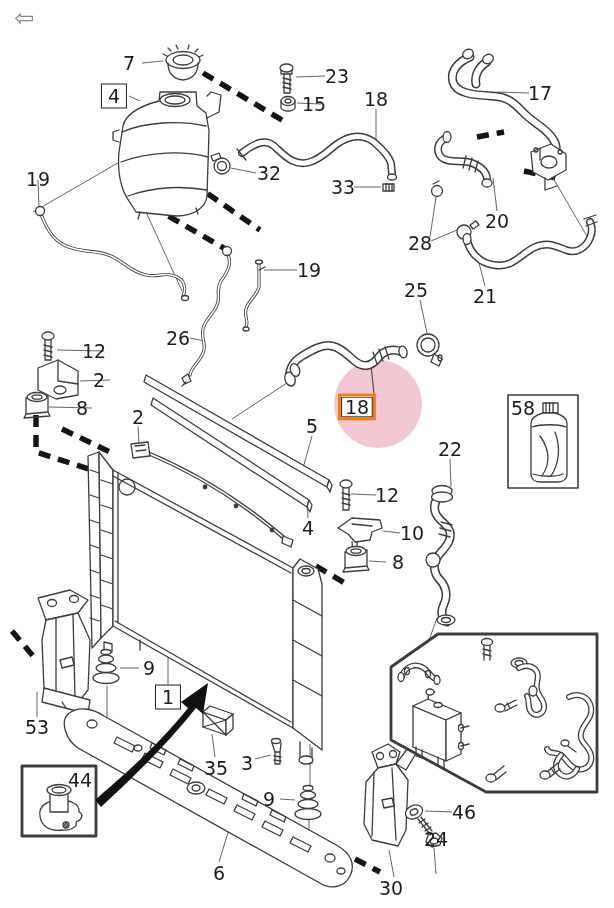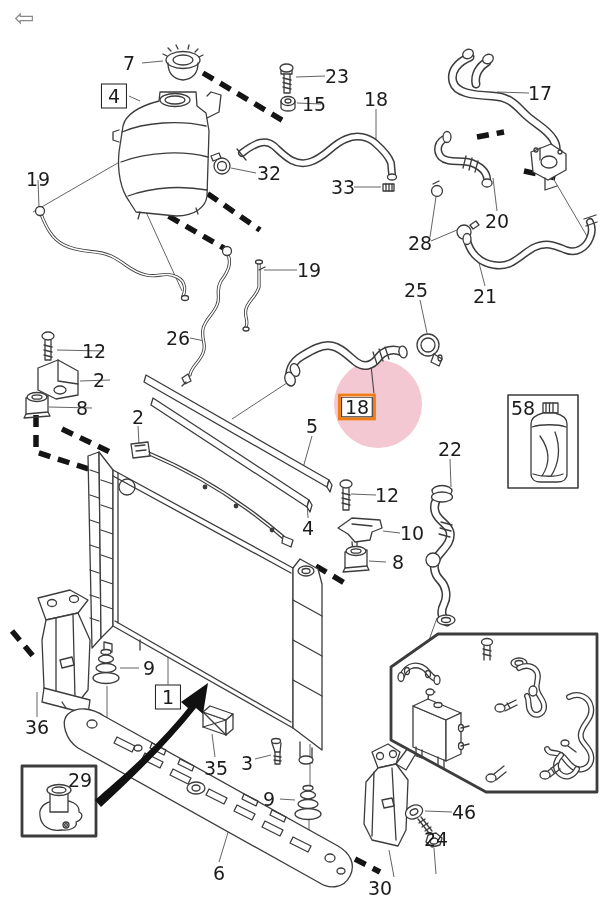--- a/index.html
+++ b/index.html
@@ -464,23 +464,23 @@
   <div class="co sel" style="left:357px;top:407px">18</div>
   <div class="co" style="left:312px;top:426px">5</div>
   <div class="co" style="left:450px;top:449px">22</div>
   <div class="co" style="left:523px;top:408px">58</div>
   <div class="co" style="left:387px;top:495px">12</div>
   <div class="co" style="left:308px;top:528px">4</div>
   <div class="co" style="left:412px;top:533px">10</div>
   <div class="co" style="left:398px;top:562px">8</div>
   <div class="co" style="left:149px;top:668px">9</div>
   <div class="co boxed" style="left:168px;top:697px">1</div>
-  <div class="co" style="left:37px;top:727px">36</div>
+  <div class="co" style="left:37px;top:727px">53</div>
   <div class="co" style="left:247px;top:763px">3</div>
   <div class="co" style="left:216px;top:768px">35</div>
-  <div class="co" style="left:80px;top:780px">29</div>
+  <div class="co" style="left:80px;top:780px">44</div>
   <div class="co" style="left:269px;top:799px">9</div>
   <div class="co" style="left:464px;top:812px">46</div>
   <div class="co" style="left:219px;top:873px">6</div>
   <div class="co" style="left:436px;top:839px">24</div>
-  <div class="co" style="left:380px;top:888px">30</div>
+  <div class="co" style="left:391px;top:888px">30</div>
 
 </div>
 
 </body></html>

